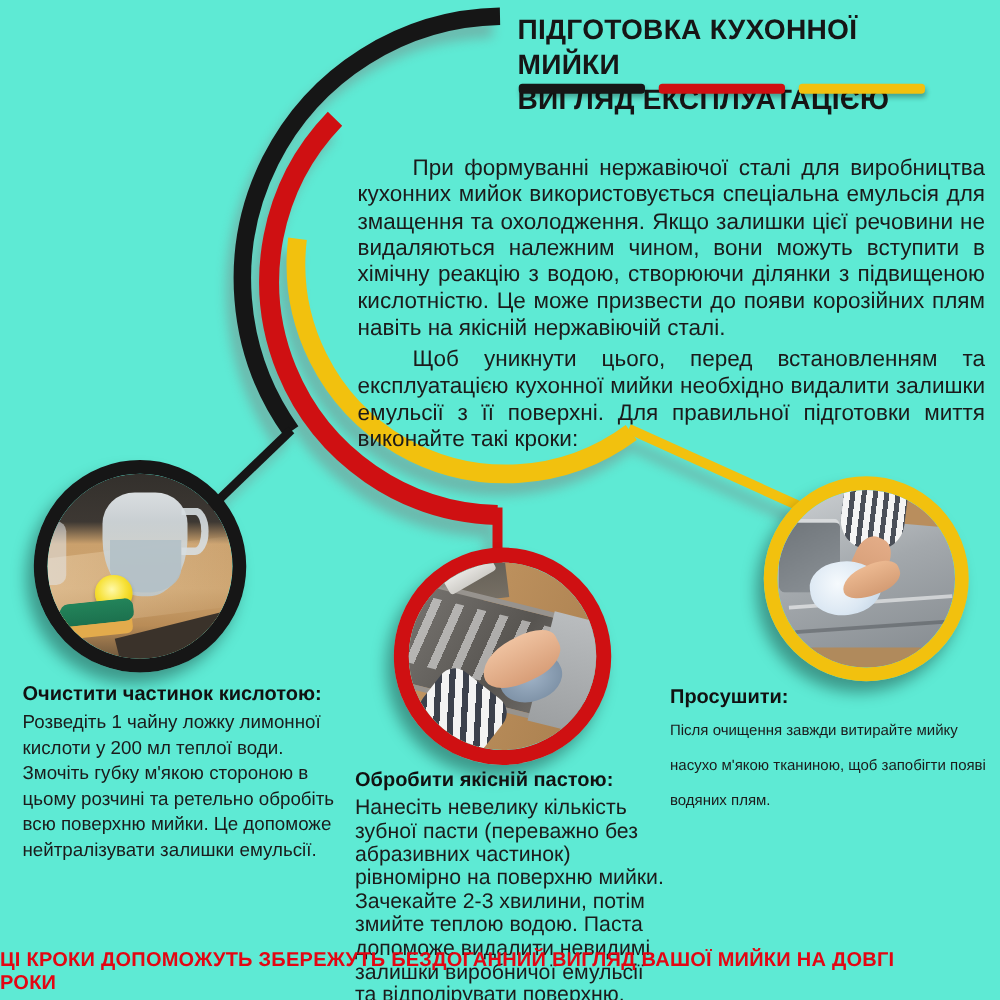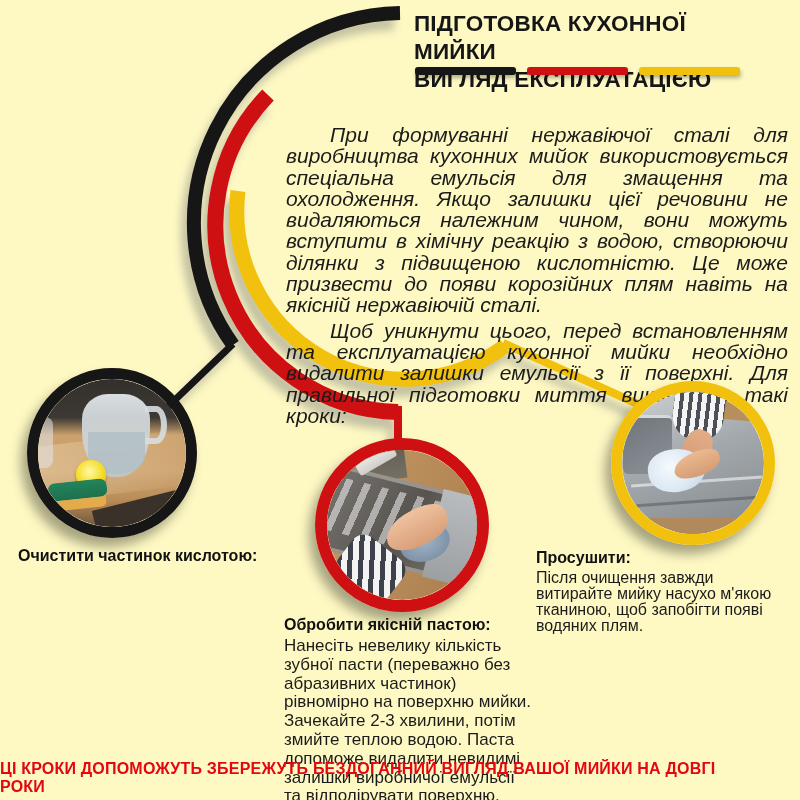--- a/index.html
+++ b/index.html
@@ -5,36 +5,36 @@
   :root{
     --brand_black:#161616;
     --brand_red:#cf1012;
     --brand_yellow:#f2c10e;
     --footer_red:#e30613;
     --text_dark:#1b1b1b;
   }
   *{margin:0;padding:0;box-sizing:border-box;}
   html,body{background:#ffffff;}
   body{font-family:"Liberation Sans", sans-serif;color:var(--text_dark);}
-  #canvas{position:relative;width:800px;height:800px;background:#fef9c3;overflow:hidden;}
+  #canvas{position:relative;width:800px;height:800px;background:#5eead4;overflow:hidden;}
 
   
   #decor{position:absolute;left:0;top:0;width:800px;height:800px;}
 
   
   .title-block{position:absolute;left:414px;top:10px;width:340px;}
   .title-block h1{font-size:22.5px;line-height:28px;font-weight:bold;color:var(--brand_black);letter-spacing:.2px;}
   .title-bars{position:absolute;left:415px;top:67px;width:330px;display:flex;gap:11px;}
   .title-bar{height:8px;width:101px;border-radius:3px;box-shadow:1px 3px 4px rgba(0,0,0,.3);}
   .bar-black{background:var(--brand_black);}
   .bar-red{background:var(--brand_red);}
   .bar-yellow{background:var(--brand_yellow);}
 
   
-  .intro{position:absolute;left:286px;top:124px;width:502px;font-size:21px;line-height:21.3px;text-align:justify;font-style:italic;}
+  .intro{position:absolute;left:286px;top:124px;width:502px;font-size:18px;line-height:21.3px;text-align:justify;}
   .intro p{text-indent:44px;}
   .intro p + p{margin-top:4px;}
 
   
   .circle{position:absolute;border-radius:50%;overflow:hidden;box-shadow:-6px 9px 12px rgba(0,0,0,.35);}
   .c-black{left:27px;top:368px;width:170px;height:170px;border:11px solid var(--brand_black);}
   .c-red{left:315px;top:438px;width:174px;height:174px;border:12px solid var(--brand_red);}
   .c-yellow{left:611px;top:381px;width:164px;height:164px;border:11px solid var(--brand_yellow);}
   .photo{position:relative;width:100%;height:100%;border-radius:50%;overflow:hidden;}
   .photo *{position:absolute;}
@@ -77,21 +77,21 @@
 
   
   .step{position:absolute;}
   .step h3{font-size:16px;font-weight:bold;margin-bottom:3px;color:#111;}
   .step p{color:var(--text_dark);}
   .step-1{left:18px;top:547px;width:254px;}
   .step-1 p{font-size:15px;line-height:20.6px;}
   .step-2{left:284px;top:616px;width:252px;}
   .step-2 p{font-size:17px;line-height:18.8px;}
   .step-3{left:536px;top:549px;width:256px;}
-  .step-3 p{font-size:16px;line-height:16px;}
+  .step-3 p{font-size:12px;line-height:28px;}
 
   
   .footer{position:absolute;left:0;top:760px;width:748px;text-align:left;font-size:16px;font-weight:bold;color:var(--footer_red);letter-spacing:.2px;}
 </style>
 </head>
 <body>
 
 <div id="canvas">
 
   <svg id="decor" viewBox="0 0 800 800" aria-hidden="true">
@@ -173,20 +173,21 @@
       <div class="deck-line2"></div>
       <div class="sleeve"></div>
       <div class="arm"></div>
       <div class="cloth"></div>
       <div class="hand"></div>
     </div>
   </div>
 
   <div class="step step-1">
     <h3>Очистити частинок кислотою:</h3>
+    <p>Розведіть 1 чайну ложку лимонної кислоти у 200 мл теплої води. Змочіть губку м'якою стороною в цьому розчині та ретельно обробіть всю поверхню мийки. Це допоможе нейтралізувати залишки емульсії.</p>
   </div>
 
   <div class="step step-2">
     <h3>Обробити якісній пастою:</h3>
     <p>Нанесіть невелику кількість зубної пасти (переважно без абразивних частинок) рівномірно на поверхню мийки. Зачекайте 2-3 хвилини, потім змийте теплою водою. Паста допоможе видалити невидимі залишки виробничої емульсії та відполірувати поверхню.</p>
   </div>
 
   <div class="step step-3">
     <h3>Просушити:</h3>
     <p>Після очищення завжди витирайте мийку насухо м'якою тканиною, щоб запобігти появі водяних плям.</p>

